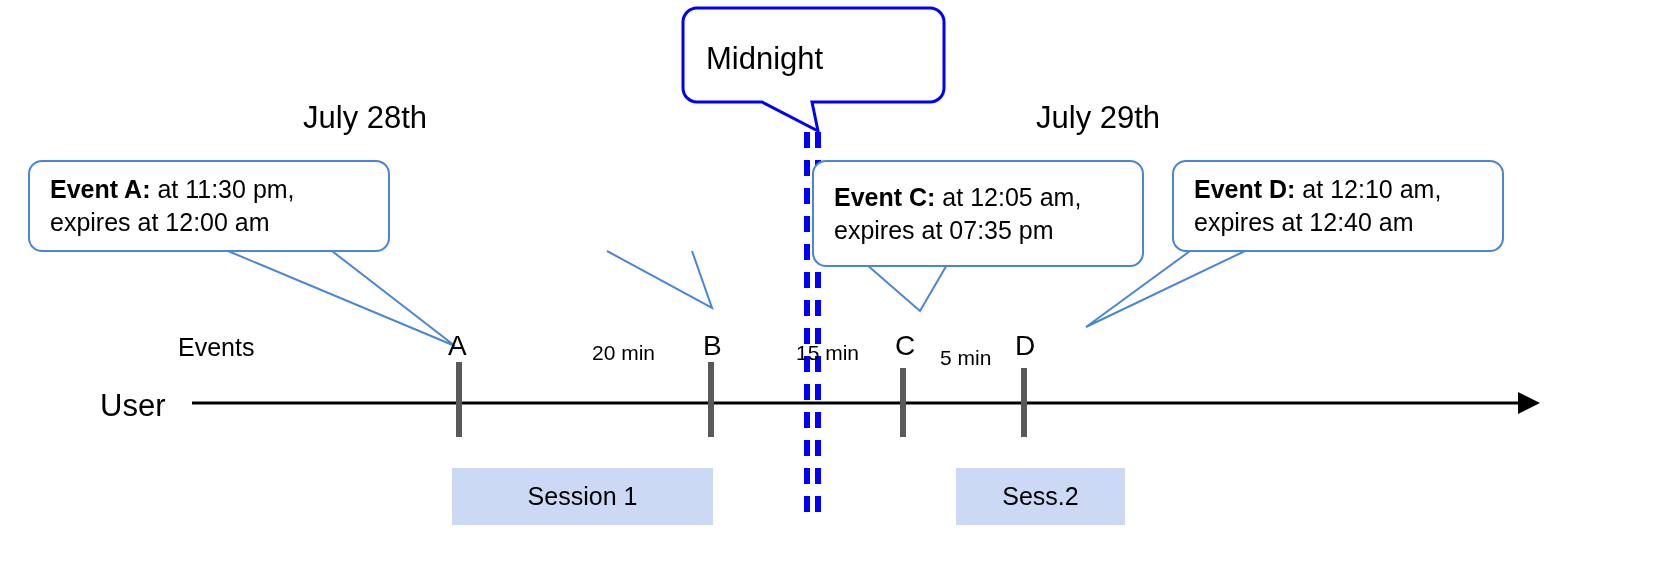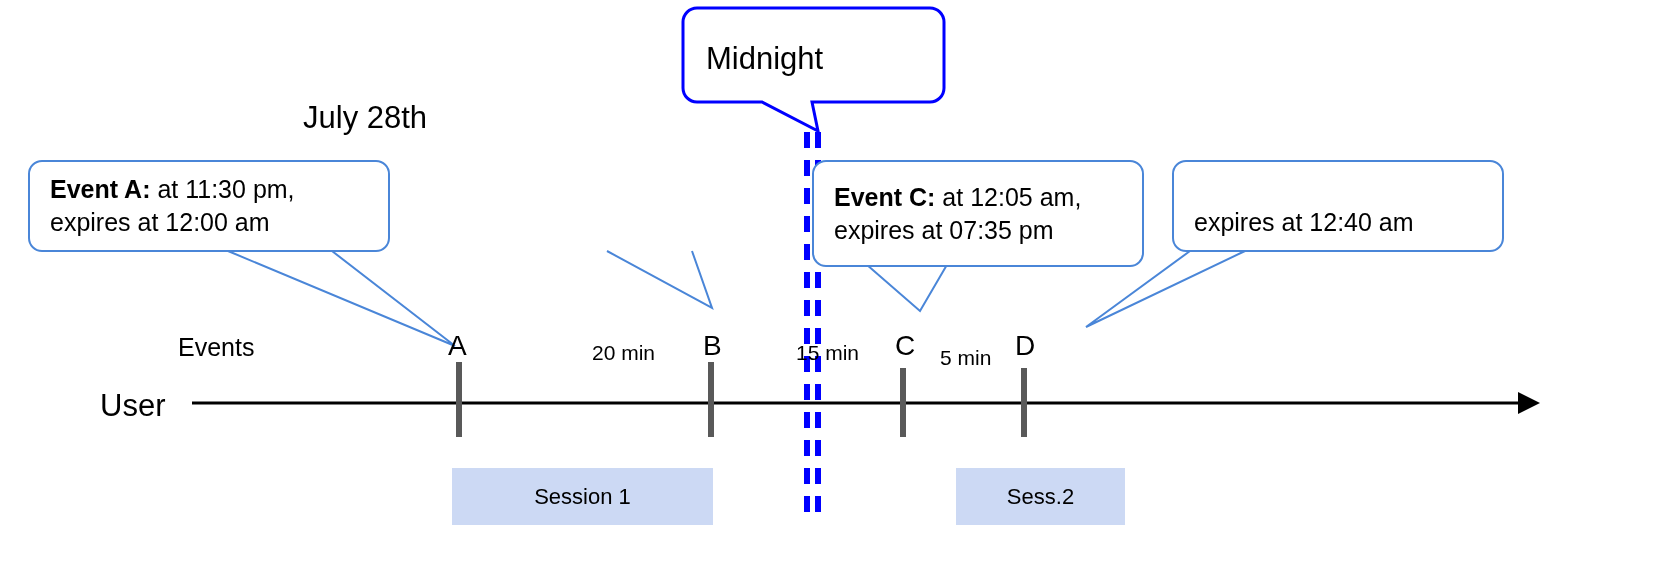--- a/index.html
+++ b/index.html
@@ -79,41 +79,42 @@
     font-size: 21px;
     color: #000000;
     white-space: nowrap;
   }
   .session-box {
     position: absolute;
     background: #ccd9f4;
     display: flex;
     align-items: center;
     justify-content: center;
-    font-size: 22px;
+    font-size: 25px;
     color: #000000;
     white-space: nowrap;
   }
 </style>
 </head>
 <body>
 
 <div id="diagram-root">
 
   <svg class="layer">
     <path d="M 697,8 L 930,8 A 14,14 0 0 1 944,22 L 944,88 A 14,14 0 0 1 930,102 L 812,102 L 818,131 L 762,102 L 697,102 A 14,14 0 0 1 683,88 L 683,22 A 14,14 0 0 1 697,8 Z" fill="#ffffff" stroke="#0000ff" stroke-width="3"></path>
   </svg>
   <div class="midnight-label" style="left:706px; top:41px;">Midnight</div>
 
   <svg class="layer">
     <line x1="807" y1="132" x2="807" y2="512" stroke="#0000ff" stroke-width="6" stroke-dasharray="16 12"></line>
     <line x1="818" y1="132" x2="818" y2="512" stroke="#0000ff" stroke-width="6" stroke-dasharray="16 12"></line>
   </svg>
 
   <div class="date-label" style="left:303px; top:100px;text-align:center;">July 28th</div>
+  <div class="date-label" style="left:1036px; top:100px;">July 29th</div>
 
   <svg class="layer">
 
     <polyline points="228,251 455,346 332,251" fill="none" stroke="#4a86d8" stroke-width="2"></polyline>
 
     <polyline points="607,251 712,308 692,251" fill="none" stroke="#4a86d8" stroke-width="2"></polyline>
 
     <polyline points="851,251 920,311 955,251" fill="none" stroke="#4a86d8" stroke-width="2"></polyline>
 
     <polyline points="1190,251 1086,327 1245,251" fill="none" stroke="#4a86d8" stroke-width="2"></polyline>
@@ -129,21 +130,21 @@
 
   <div class="callout-box" style="left:812px; top:160px; width:332px; height:107px;">
     <div class="callout-text">
       <span><b>Event C:</b><span> at 12:05 am,</span></span><br>
       <span>expires at 07:35 pm</span>
     </div>
   </div>
 
   <div class="callout-box" style="left:1172px; top:160px; width:332px; height:92px;">
     <div class="callout-text">
-      <br>
+      <span><b>Event D:</b><span>  at 12:10 am,</span></span><br>
       <span>expires at 12:40 am</span>
     </div>
   </div>
 
   <div class="events-label" style="left:178px; top:333px;">Events</div>
 
   <div class="marker-label" style="left:448px; top:330px;">A</div>
   <div class="marker-label" style="left:703px; top:330px;">B</div>
   <div class="marker-label" style="left:895px; top:330px;">C</div>
   <div class="marker-label" style="left:1015px; top:330px;">D</div>

